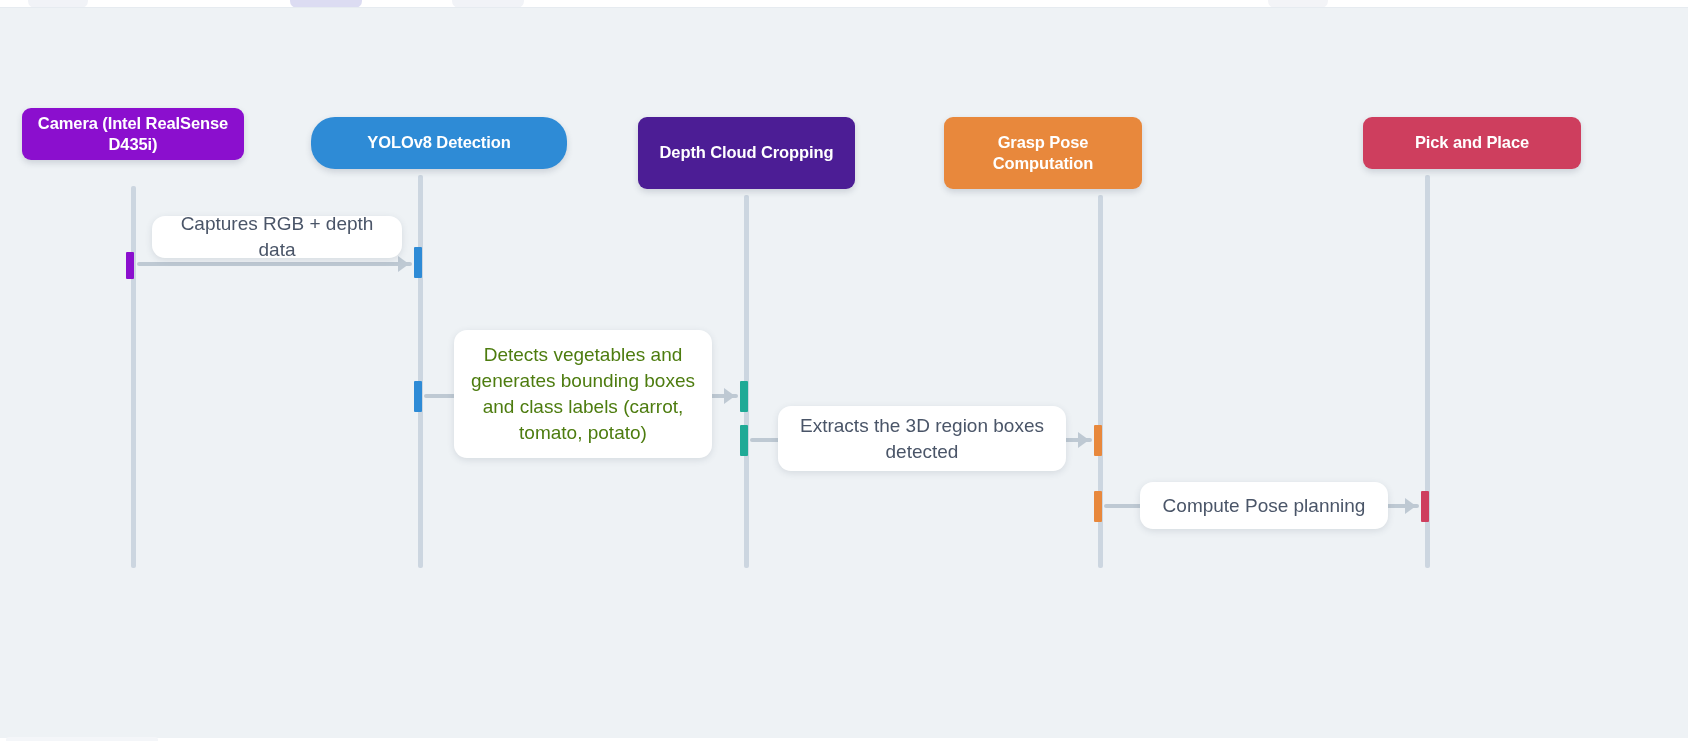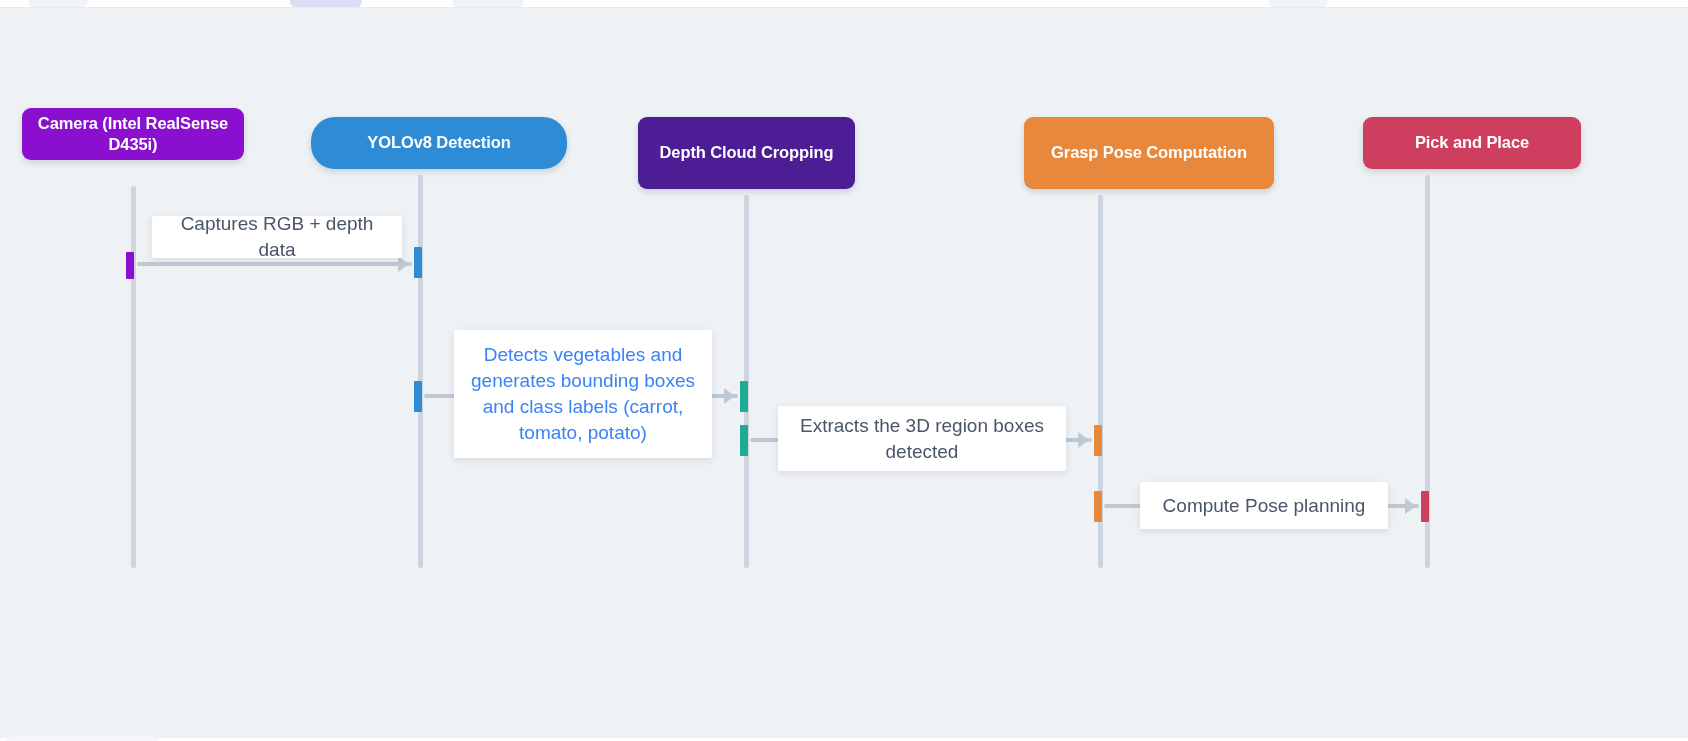--- a/index.html
+++ b/index.html
@@ -89,21 +89,21 @@
     width: 0; height: 0;
     border-top: 8px solid transparent;
     border-bottom: 8px solid transparent;
     border-left: 11px solid #bec9d3;
   }
 
   
   .msg-label {
     position: absolute;
     background: #ffffff;
-    border-radius: 2px;
+    border-radius: 13px;
     box-shadow: 0 2px 7px rgba(45,60,85,0.13);
     color: #4a5568;
     font-size: 19px;
     line-height: 1.36;
     text-align: center;
     display: flex;
     align-items: center;
     justify-content: center;
     box-sizing: border-box;
     padding: 9px 14px;
@@ -144,21 +144,21 @@
       <div class="lifeline" style="left: 744px; top: 195px; height: 373px; background: rgb(204, 214, 224);"></div>
       <div class="lifeline" style="left: 1098px; top: 195px; height: 373px; background: rgb(204, 214, 224);"></div>
       <div class="lifeline" style="left: 1425px; top: 175px; height: 393px; background: rgb(204, 214, 224);"></div>
     </div>
   <div id="messages-layer">
       <div class="msg-line" style="left: 137px; top: 262px; width: 275px; background: rgb(190, 201, 211);"></div>
       <div class="arrow-head" style="left: 398px; top: 256px; border-left-color: rgb(190, 201, 211);"></div>
       <div class="msg-label" style="left: 152px; top: 216px; width: 250px; height: 42px; color: rgb(74, 85, 104);">Captures RGB + depth data</div>
       <div class="msg-line" style="left: 424px; top: 394px; width: 314px; background: rgb(190, 201, 211);"></div>
       <div class="arrow-head" style="left: 724px; top: 388px; border-left-color: rgb(190, 201, 211);"></div>
-      <div class="msg-label" style="left: 454px; top: 330px; width: 258px; height: 128px; color: #3b82f6;">Detects vegetables and generates bounding boxes and class labels (carrot, tomato, potato)</div>
+      <div class="msg-label" style="left: 454px; top: 330px; width: 258px; height: 128px; color: #4d7c0f;">Detects vegetables and generates bounding boxes and class labels (carrot, tomato, potato)</div>
       <div class="msg-line" style="left: 750px; top: 438px; width: 342px; background: rgb(190, 201, 211);"></div>
       <div class="arrow-head" style="left: 1078px; top: 432px; border-left-color: rgb(190, 201, 211);"></div>
       <div class="msg-label" style="left: 778px; top: 406px; width: 288px; height: 65px; color: rgb(74, 85, 104);">Extracts the 3D region boxes detected</div>
       <div class="msg-line" style="left: 1104px; top: 504px; width: 315px; background: rgb(190, 201, 211);"></div>
       <div class="arrow-head" style="left: 1405px; top: 498px; border-left-color: rgb(190, 201, 211);"></div>
       <div class="msg-label" style="left: 1140px; top: 482px; width: 248px; height: 47px; color: rgb(74, 85, 104);">Compute Pose planning</div>
     </div>
   <div id="activations-layer">
       <div class="activation" style="left: 126px; top: 252px; height: 27px; background: rgb(139, 15, 206);"></div>
       <div class="activation" style="left: 414px; top: 247px; height: 31px; background: rgb(46, 139, 214);"></div>
@@ -166,20 +166,20 @@
       <div class="activation" style="left: 740px; top: 381px; height: 31px; background: rgb(31, 170, 150);"></div>
       <div class="activation" style="left: 740px; top: 425px; height: 31px; background: rgb(31, 170, 150);"></div>
       <div class="activation" style="left: 1094px; top: 425px; height: 31px; background: rgb(232, 136, 60);"></div>
       <div class="activation" style="left: 1094px; top: 491px; height: 31px; background: rgb(232, 136, 60);"></div>
       <div class="activation" style="left: 1421px; top: 491px; height: 31px; background: rgb(206, 62, 94);"></div>
     </div>
   <div id="actors-layer">
       <div class="actor-box" style="left: 22px; top: 108px; width: 222px; height: 52px; background: rgb(139, 15, 206);">Camera (Intel RealSense D435i)</div>
       <div class="actor-box" style="left: 311px; top: 117px; width: 256px; height: 52px; background: rgb(46, 139, 214); border-radius: 24px;">YOLOv8 Detection</div>
       <div class="actor-box" style="left: 638px; top: 117px; width: 217px; height: 72px; background: #4c1d95;">Depth Cloud Cropping</div>
-      <div class="actor-box" style="left: 1024px; top: 117px; width: 250px; height: 72px; background: rgb(232, 136, 60);">Grasp Pose Computation</div>
+      <div class="actor-box" style="left: 944px; top: 117px; width: 198px; height: 72px; background: rgb(232, 136, 60);">Grasp Pose Computation</div>
       <div class="actor-box" style="left: 1318px; top: 117px; width: 218px; height: 52px; background: rgb(206, 62, 94); margin-left: 45px;">Pick and Place</div>
     </div>
 
   <div class="bottom-edge"></div>
   <div class="bottom-chip"></div>
 
 </div>
 
 </body></html>

